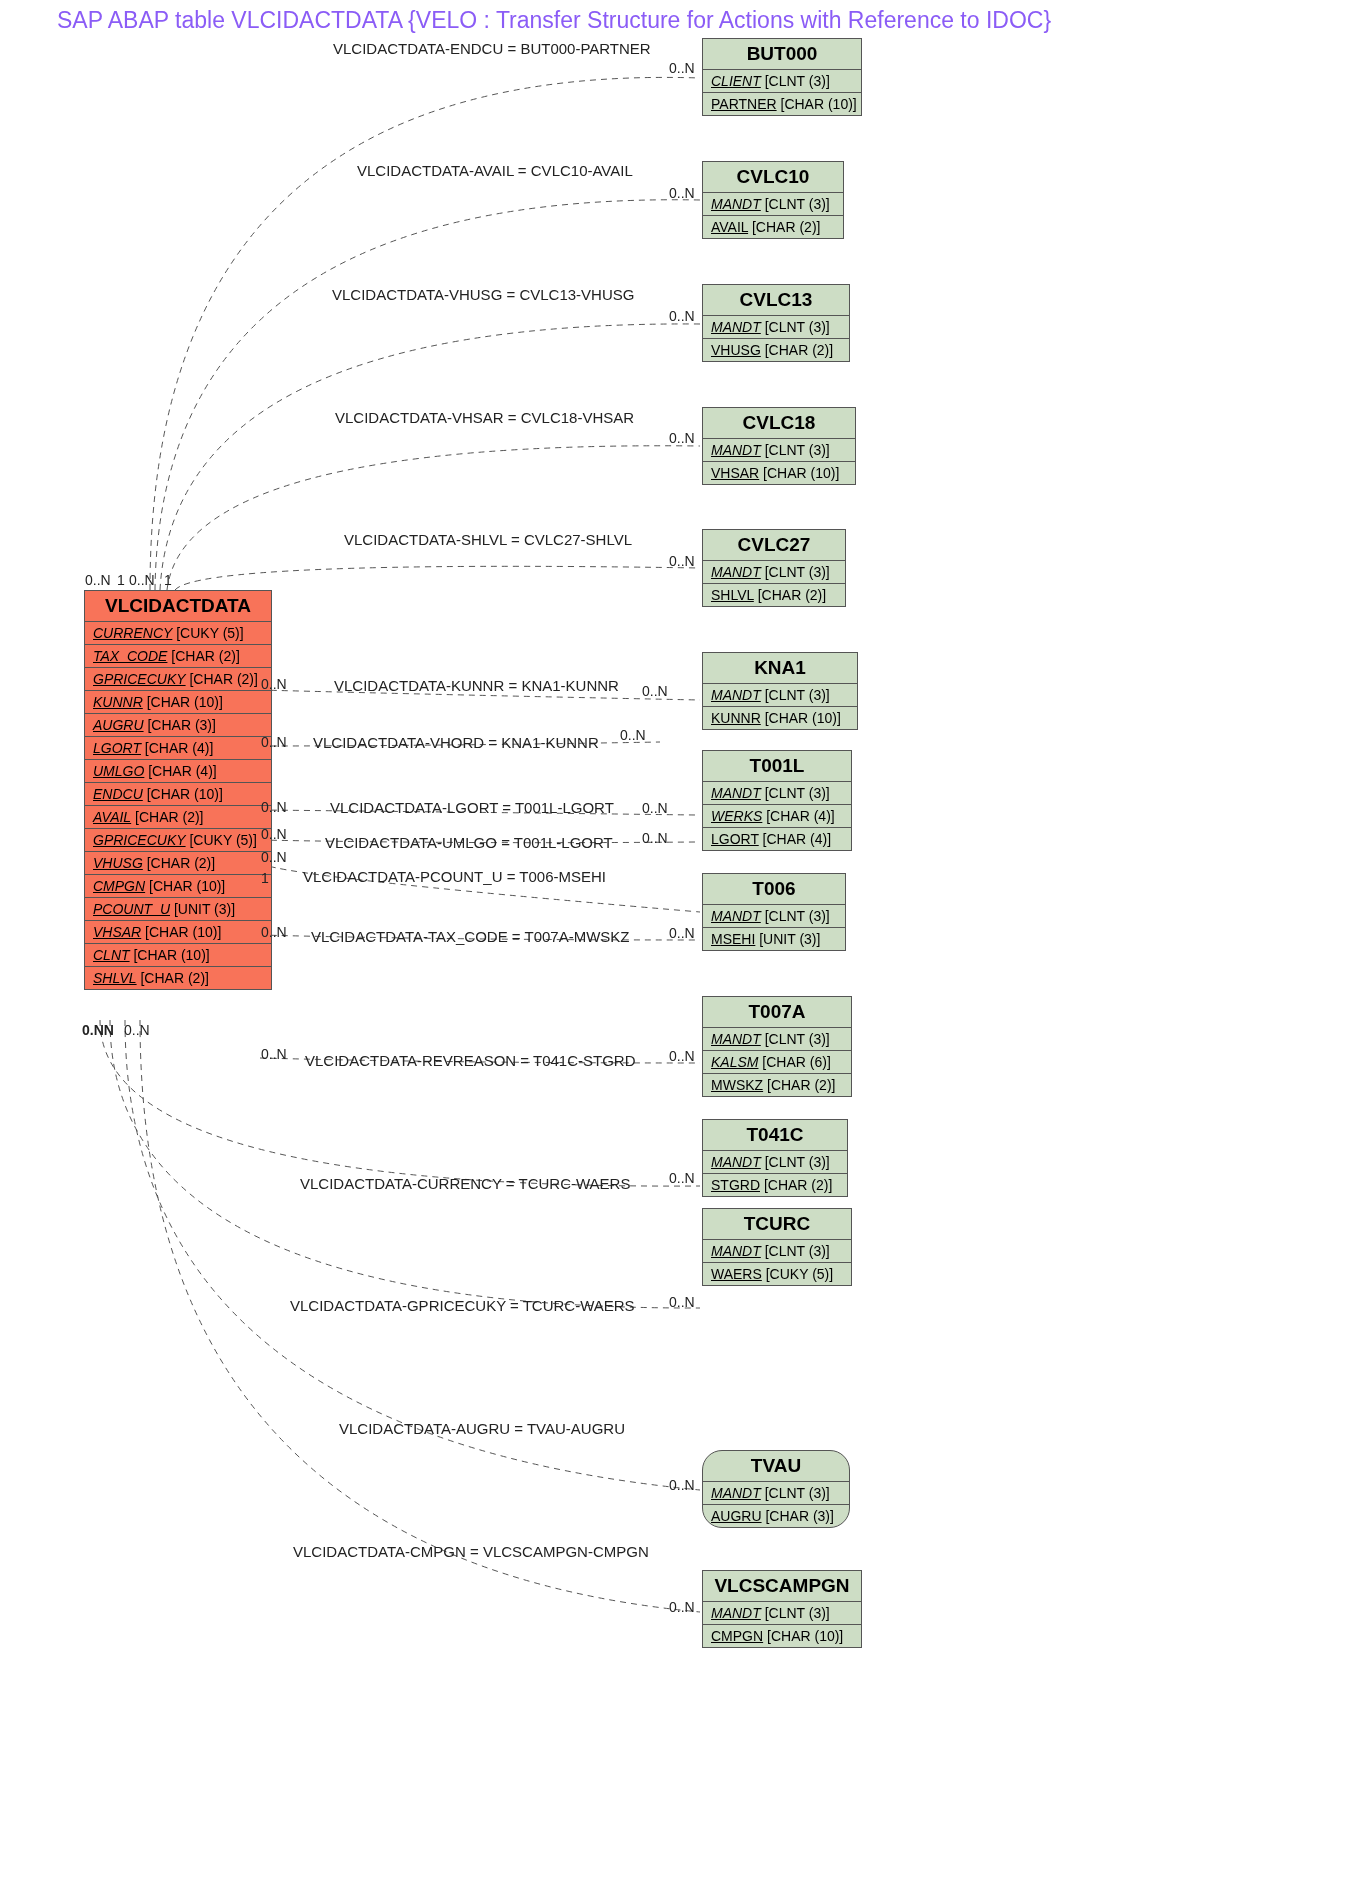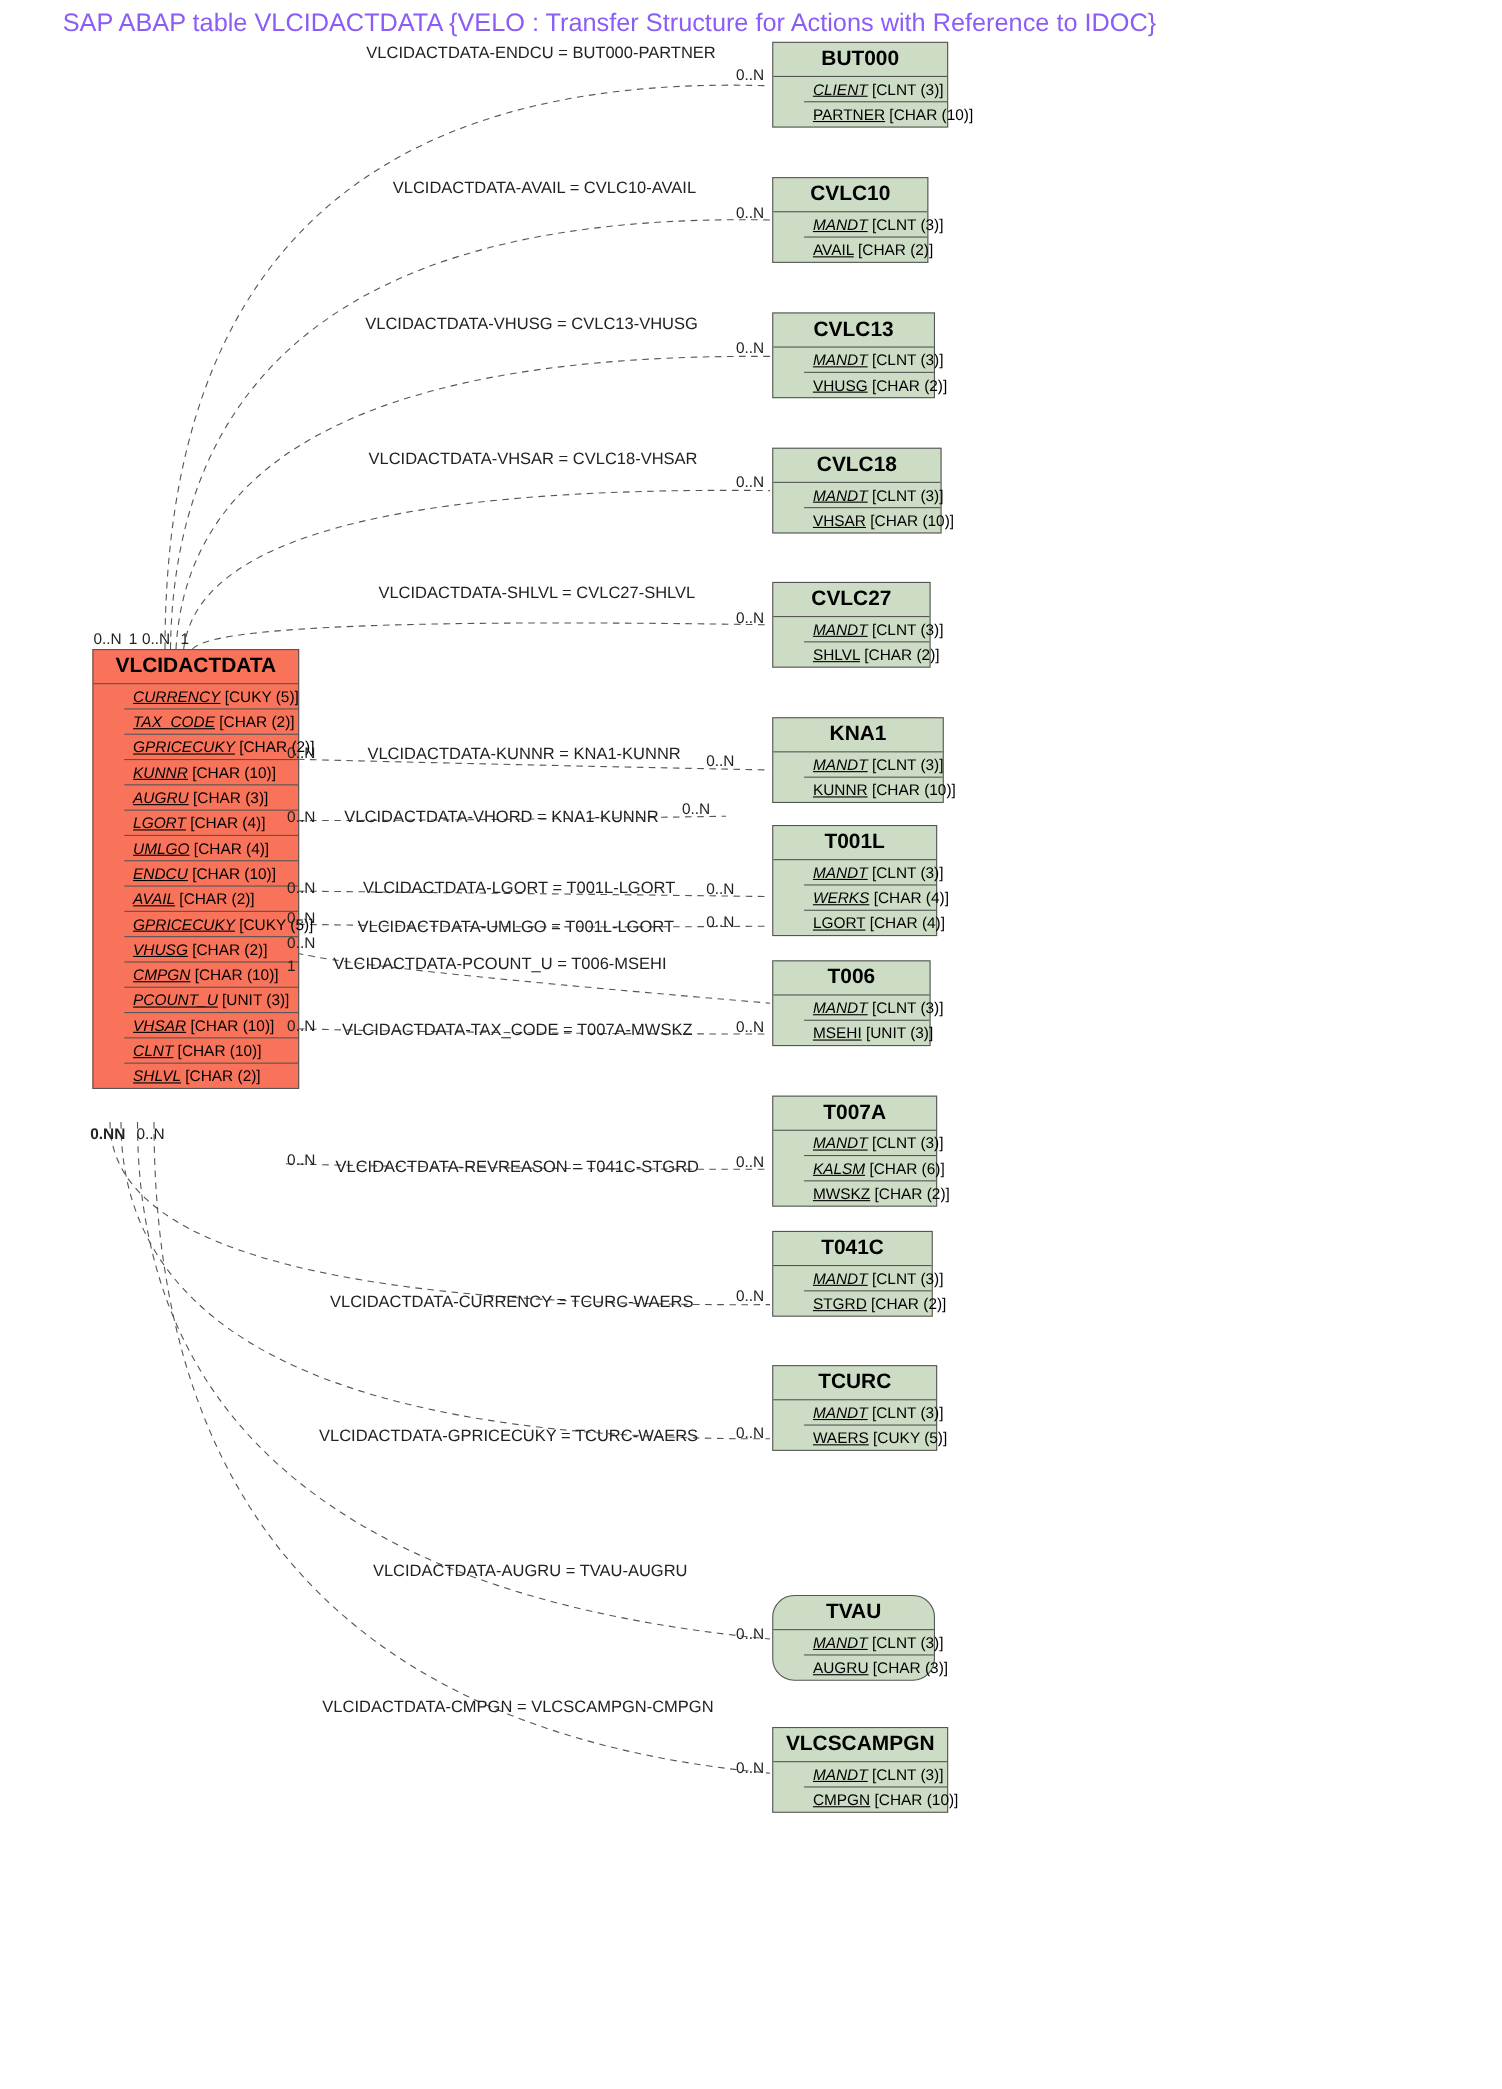--- a/index.html
+++ b/index.html
@@ -31,21 +31,20 @@
     text-align: center;
     font-weight: bold;
     padding: 4px 8px;
     border-bottom: 1px solid #555;
     font-size: 19px;
   }
   .entity .row {
     padding: 3px 8px;
     border-bottom: 1px solid #555;
     white-space: nowrap;
-    margin-left: 28px;
   }
   .entity .row:last-child { border-bottom: none; }
   .entity .fld { text-decoration: underline; }
   .entity.main .fld { font-style: italic; }
   .entity .it .fld { font-style: italic; }
   .label {
     position: absolute;
     font-size: 15px;
     color: #222;
     white-space: nowrap;
@@ -159,21 +158,21 @@
     <div class="hdr">T007A</div>
     <div class="row it"><span class="fld">MANDT</span><span> [CLNT (3)]</span></div>
     <div class="row it"><span class="fld">KALSM</span><span> [CHAR (6)]</span></div>
     <div class="row"><span class="fld">MWSKZ</span><span> [CHAR (2)]</span></div>
   </div>
 <div id="t9" class="entity" style="left:702px;top:1119px;width:144px;">
     <div class="hdr">T041C</div>
     <div class="row it"><span class="fld">MANDT</span><span> [CLNT (3)]</span></div>
     <div class="row"><span class="fld">STGRD</span><span> [CHAR (2)]</span></div>
   </div>
-<div id="t10" class="entity" style="left:702px;top:1241px;width:148px;">
+<div id="t10" class="entity" style="left:702px;top:1208px;width:148px;">
     <div class="hdr">TCURC</div>
     <div class="row it"><span class="fld">MANDT</span><span> [CLNT (3)]</span></div>
     <div class="row"><span class="fld">WAERS</span><span> [CUKY (5)]</span></div>
   </div>
 <div id="t11" class="entity" style="left:702px;top:1450px;width:146px;border-radius:20px;">
     <div class="hdr">TVAU</div>
     <div class="row it"><span class="fld">MANDT</span><span> [CLNT (3)]</span></div>
     <div class="row"><span class="fld">AUGRU</span><span> [CHAR (3)]</span></div>
   </div>
 <div id="t12" class="entity" style="left:702px;top:1570px;width:158px;">

